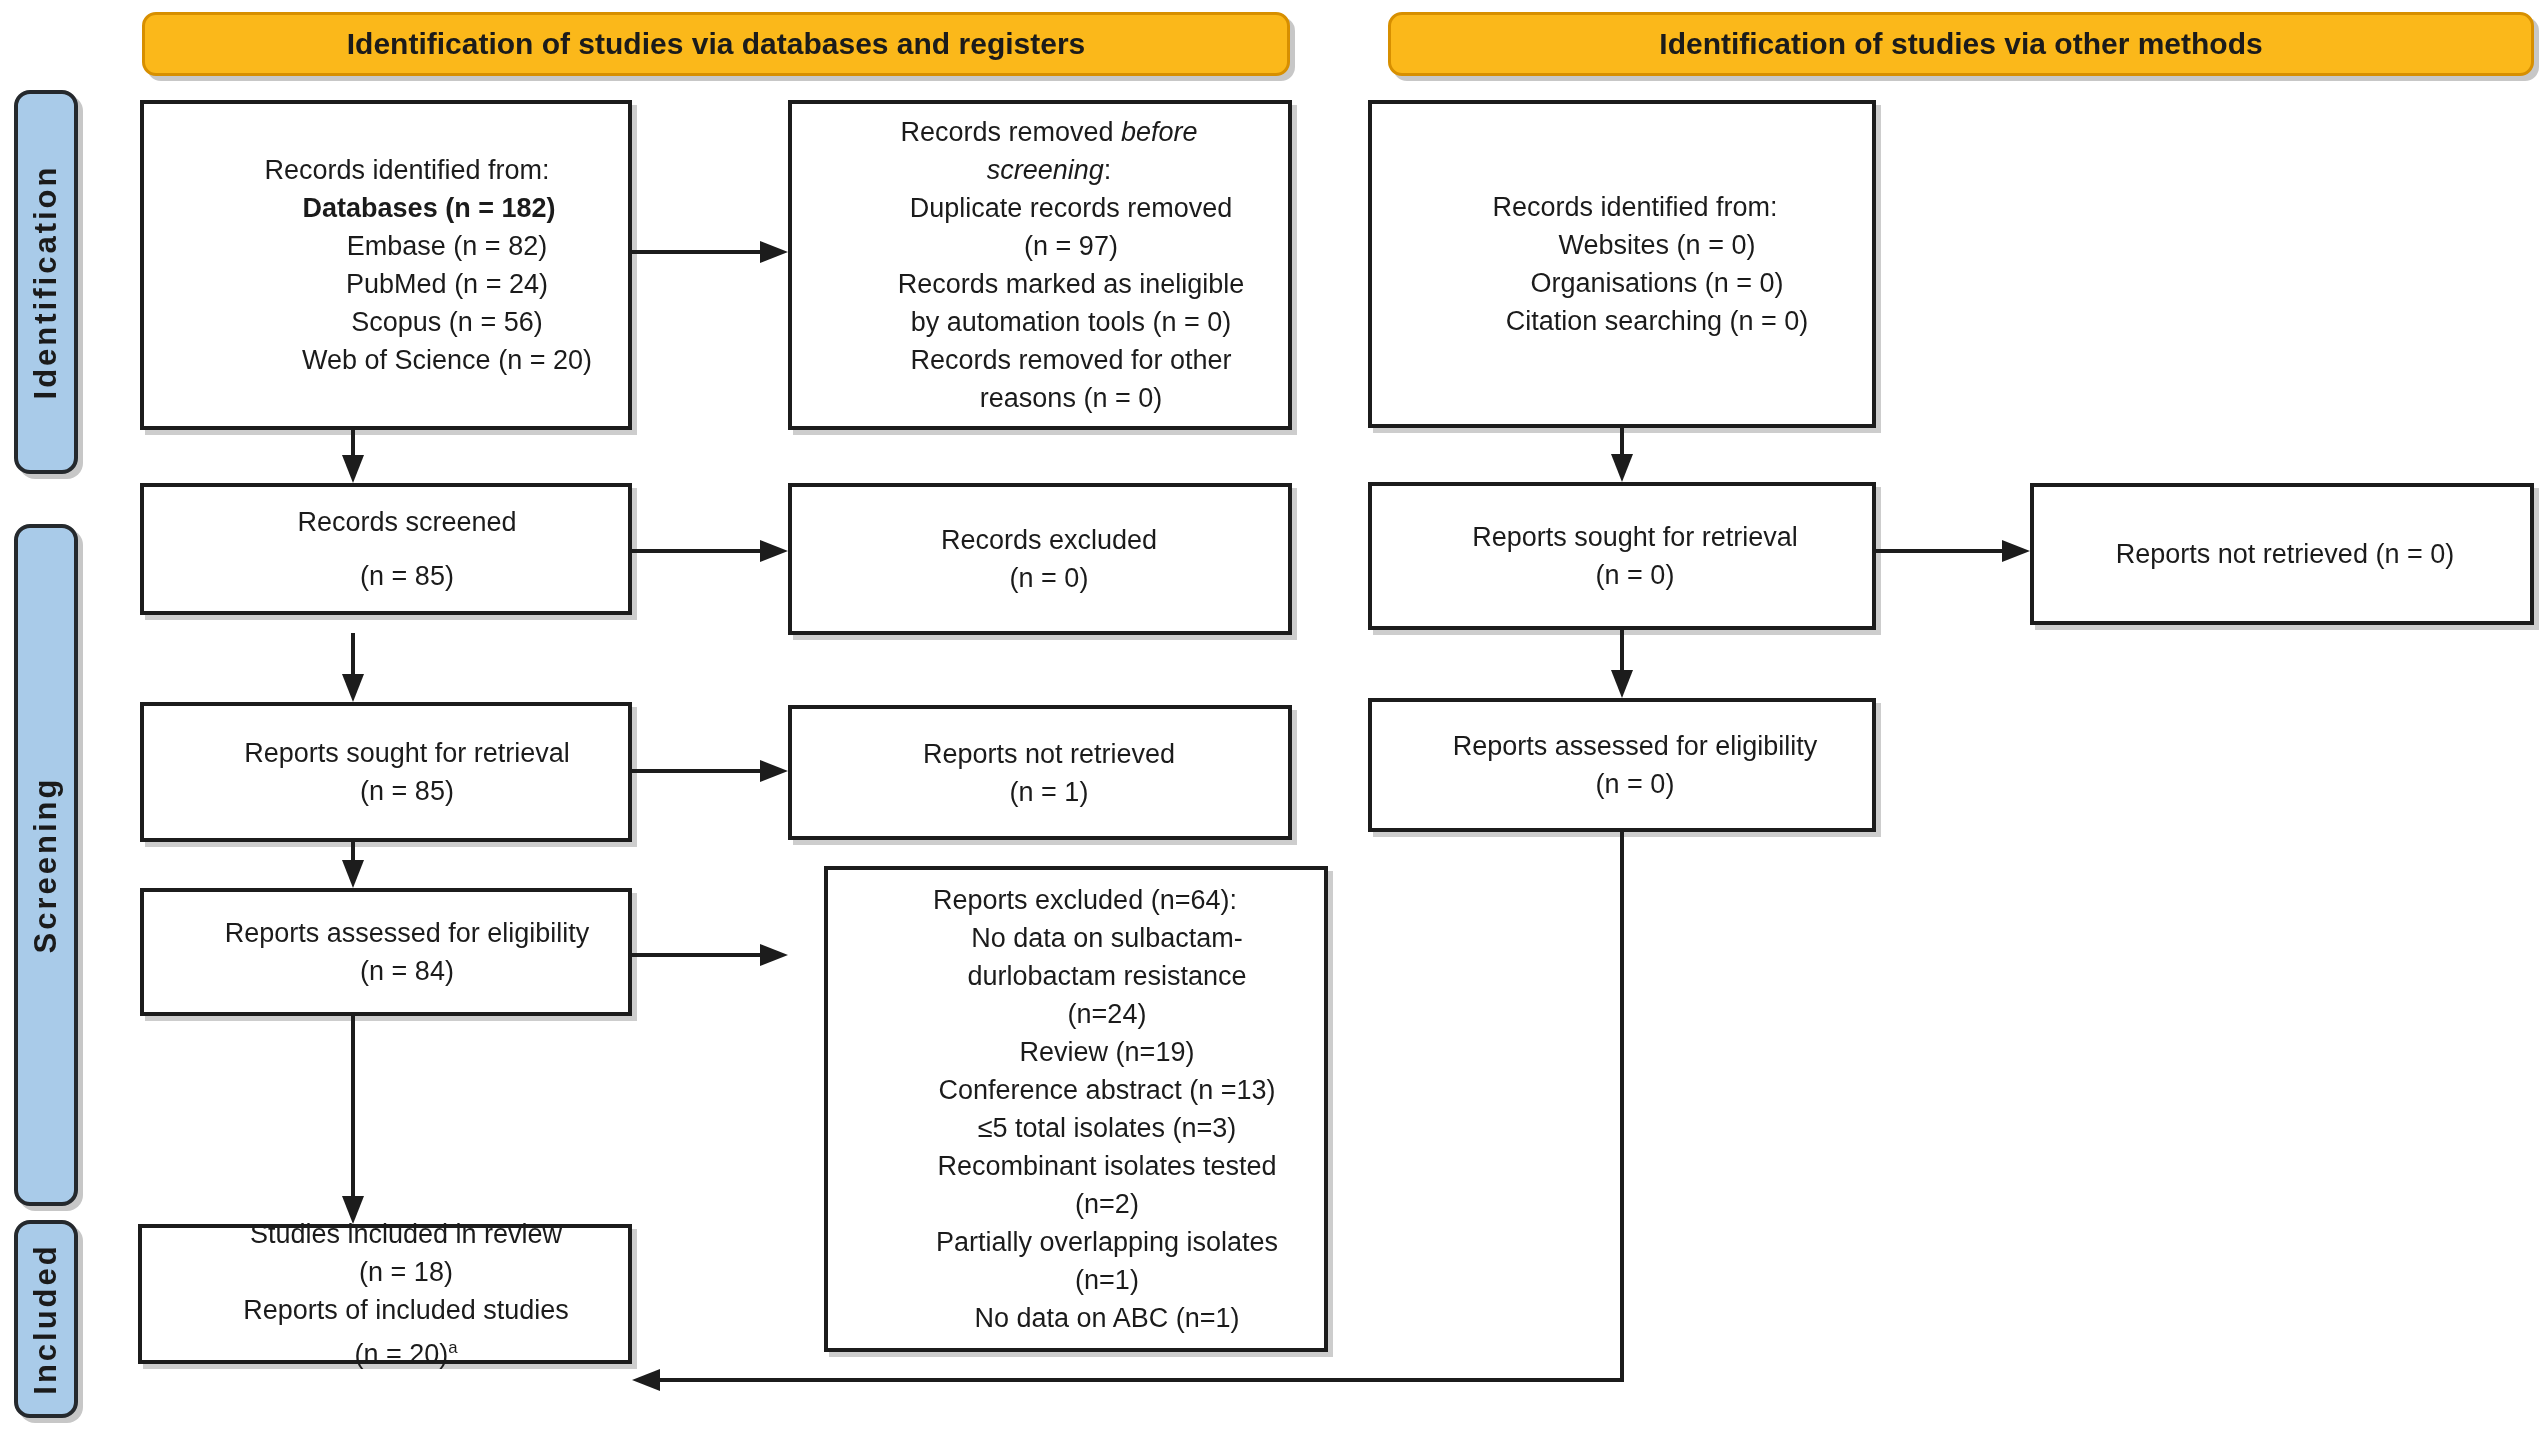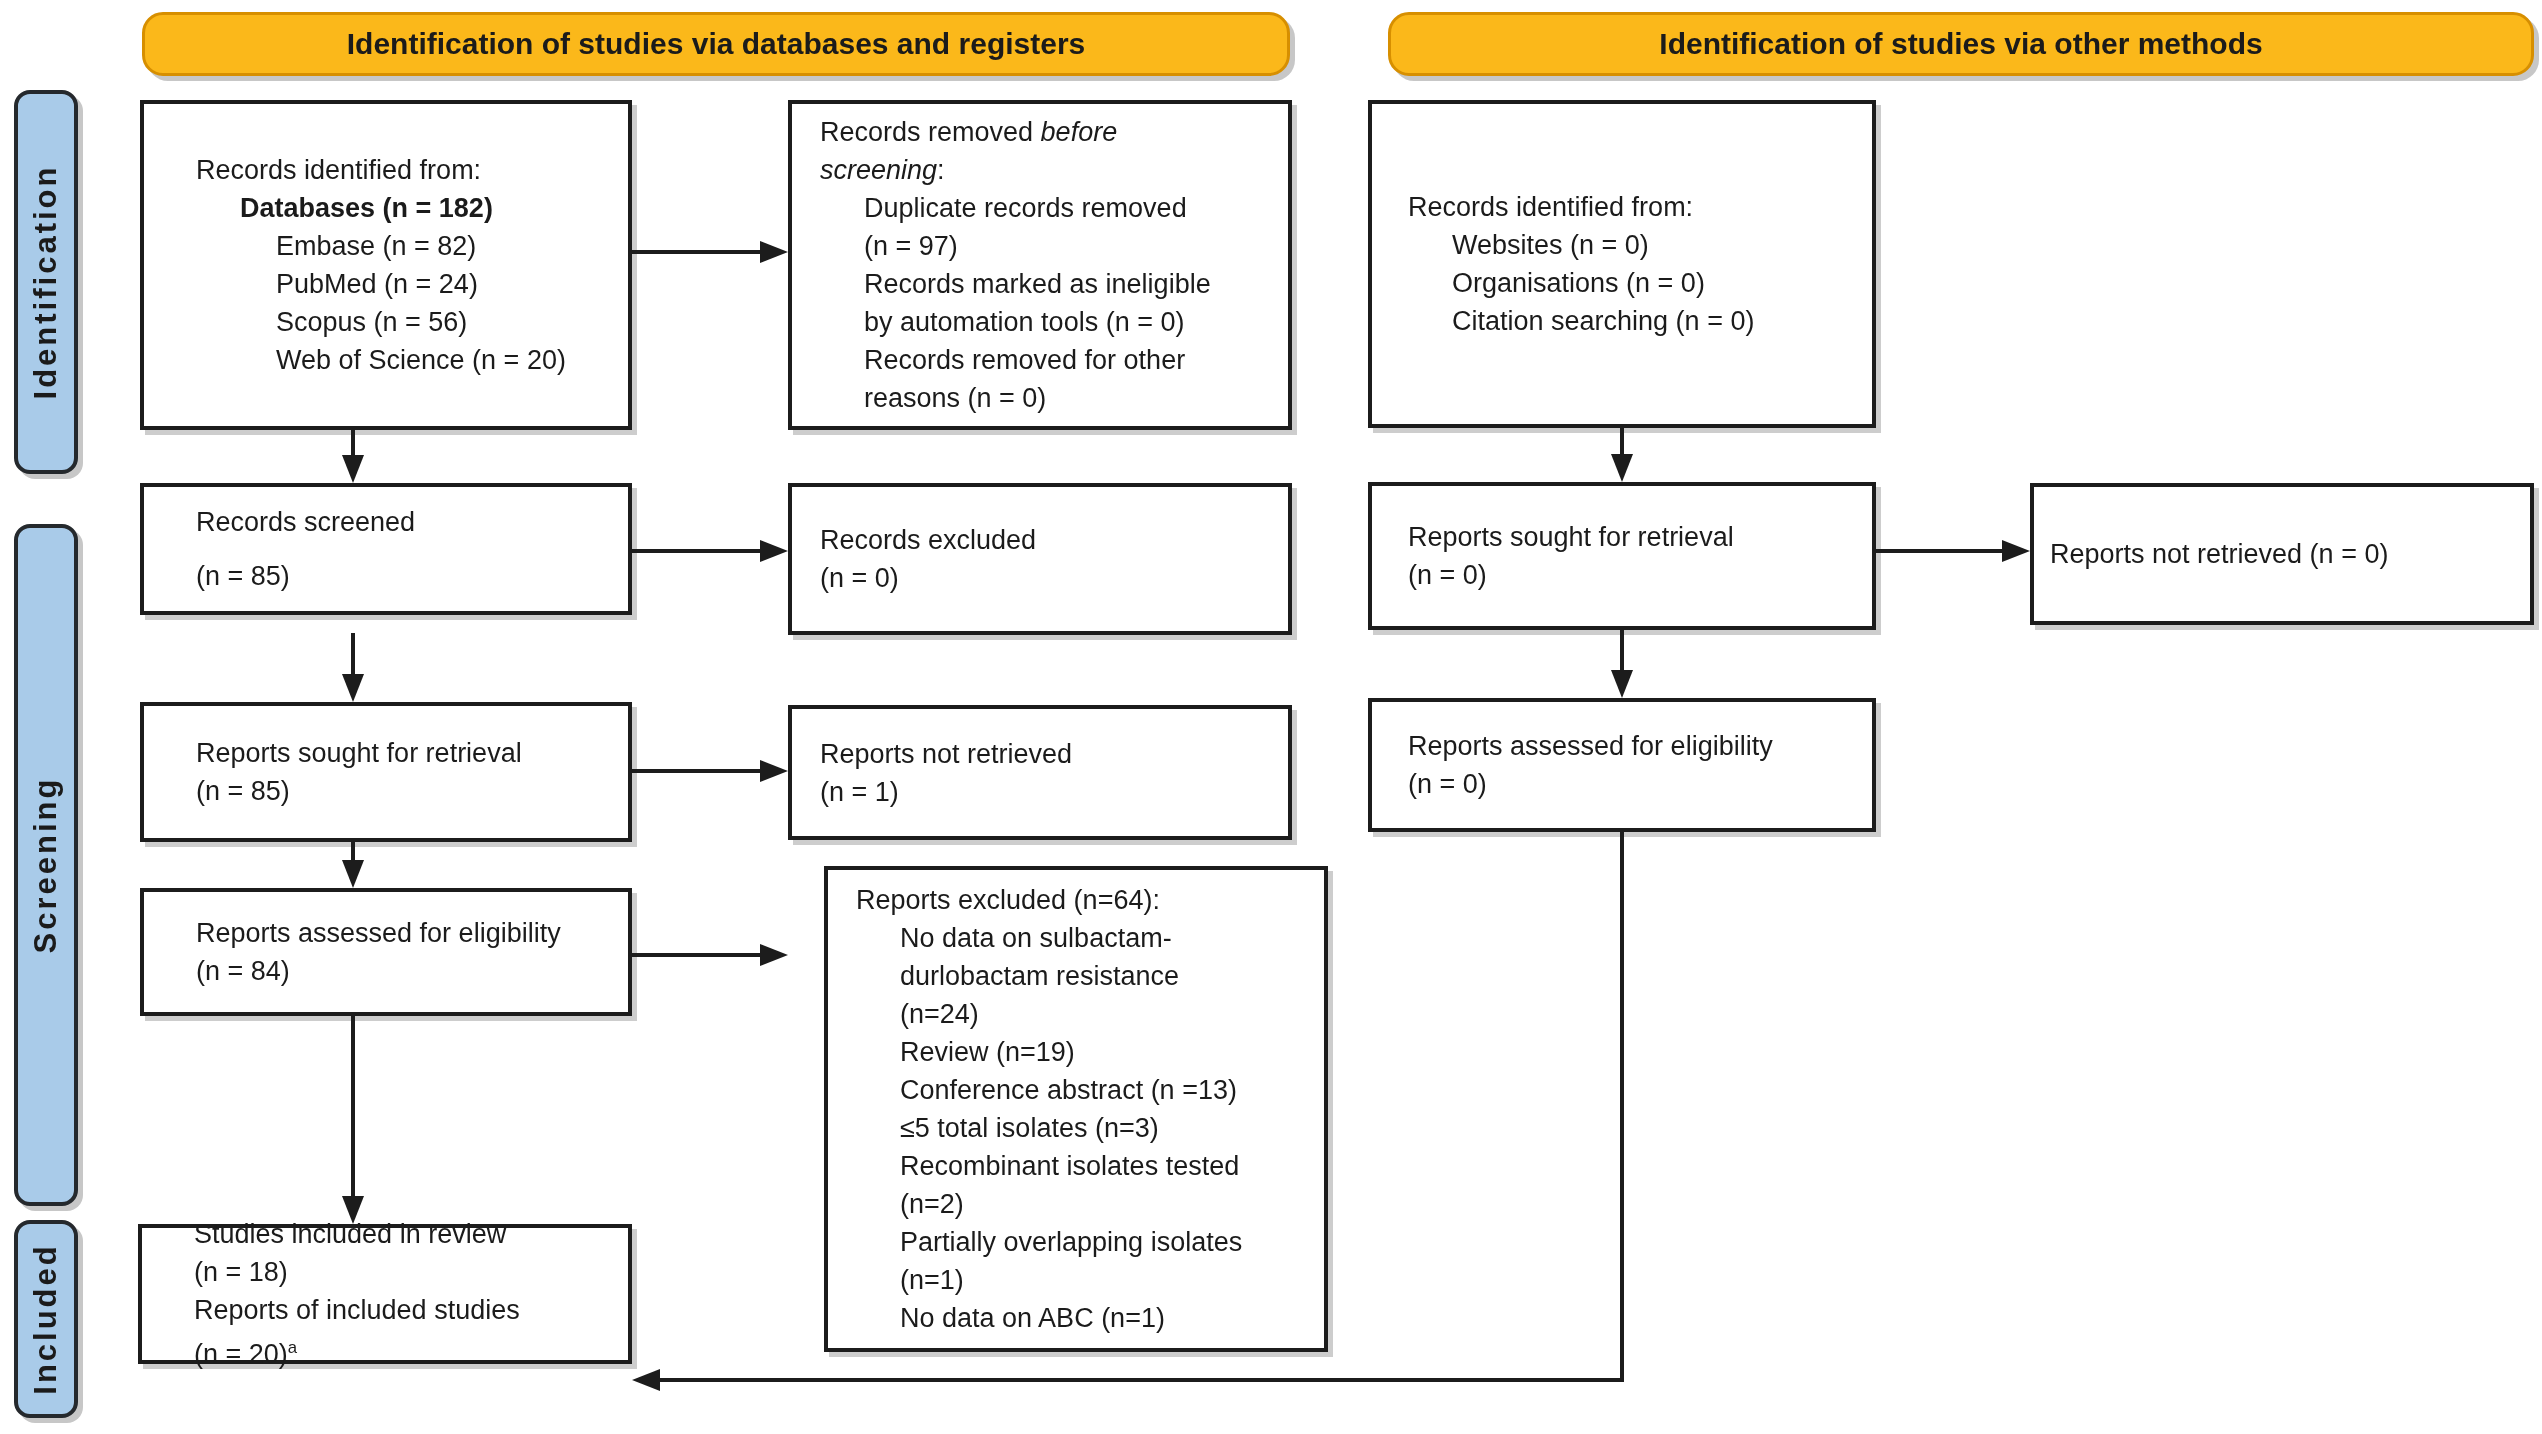--- a/index.html
+++ b/index.html
@@ -13,21 +13,21 @@
   .canvas{
     position:relative; width:2542px; height:1434px; overflow:hidden;
     background:var(--background);
     font-family:"Liberation Sans", sans-serif;
     color:var(--text);
   }
   .banner{
     position:absolute; height:64px;
     background:var(--banner-fill);
     border:3px solid var(--banner-border);
-    border-radius:21px;
+    border-radius:14px;
     box-shadow:5px 5px 0 rgba(130,130,130,.45);
     display:flex; align-items:center; justify-content:center;
     font-weight:bold; font-size:30px; box-sizing:border-box;
   }
   .side{
     position:absolute; left:14px; width:64px;
     background:var(--sidebar-fill);
     border:4px solid var(--sidebar-border);
     border-radius:16px;
     box-shadow:5px 5px 0 rgba(130,130,130,.45);
@@ -44,21 +44,21 @@
     background:var(--box-fill);
     border:4px solid var(--box-border);
     box-shadow:5px 5px 0 rgba(130,130,130,.40);
     box-sizing:border-box;
     display:flex; flex-direction:column; justify-content:center;
     font-size:27px; line-height:38px;
   }
   .pad-lg{padding:8px 10px 8px 52px;}
   .pad-md{padding:8px 10px 8px 36px;}
   .pad-sm{padding:8px 10px 8px 28px;}
-  .ln{white-space:nowrap;}
+  .ln{white-space:nowrap;text-align:center;}
   .ln.ind1{padding-left:44px;}
   .ln.ind2{padding-left:80px;}
   sup{font-size:0.62em;}
   .connectors{position:absolute; left:0; top:0;}
   .connectors line, .connectors path.elbow{stroke:var(--arrow); stroke-width:4; fill:none;}
   .connectors path.head{fill:var(--arrow); stroke:none;}
 </style>
 </head>
 <body>
 

